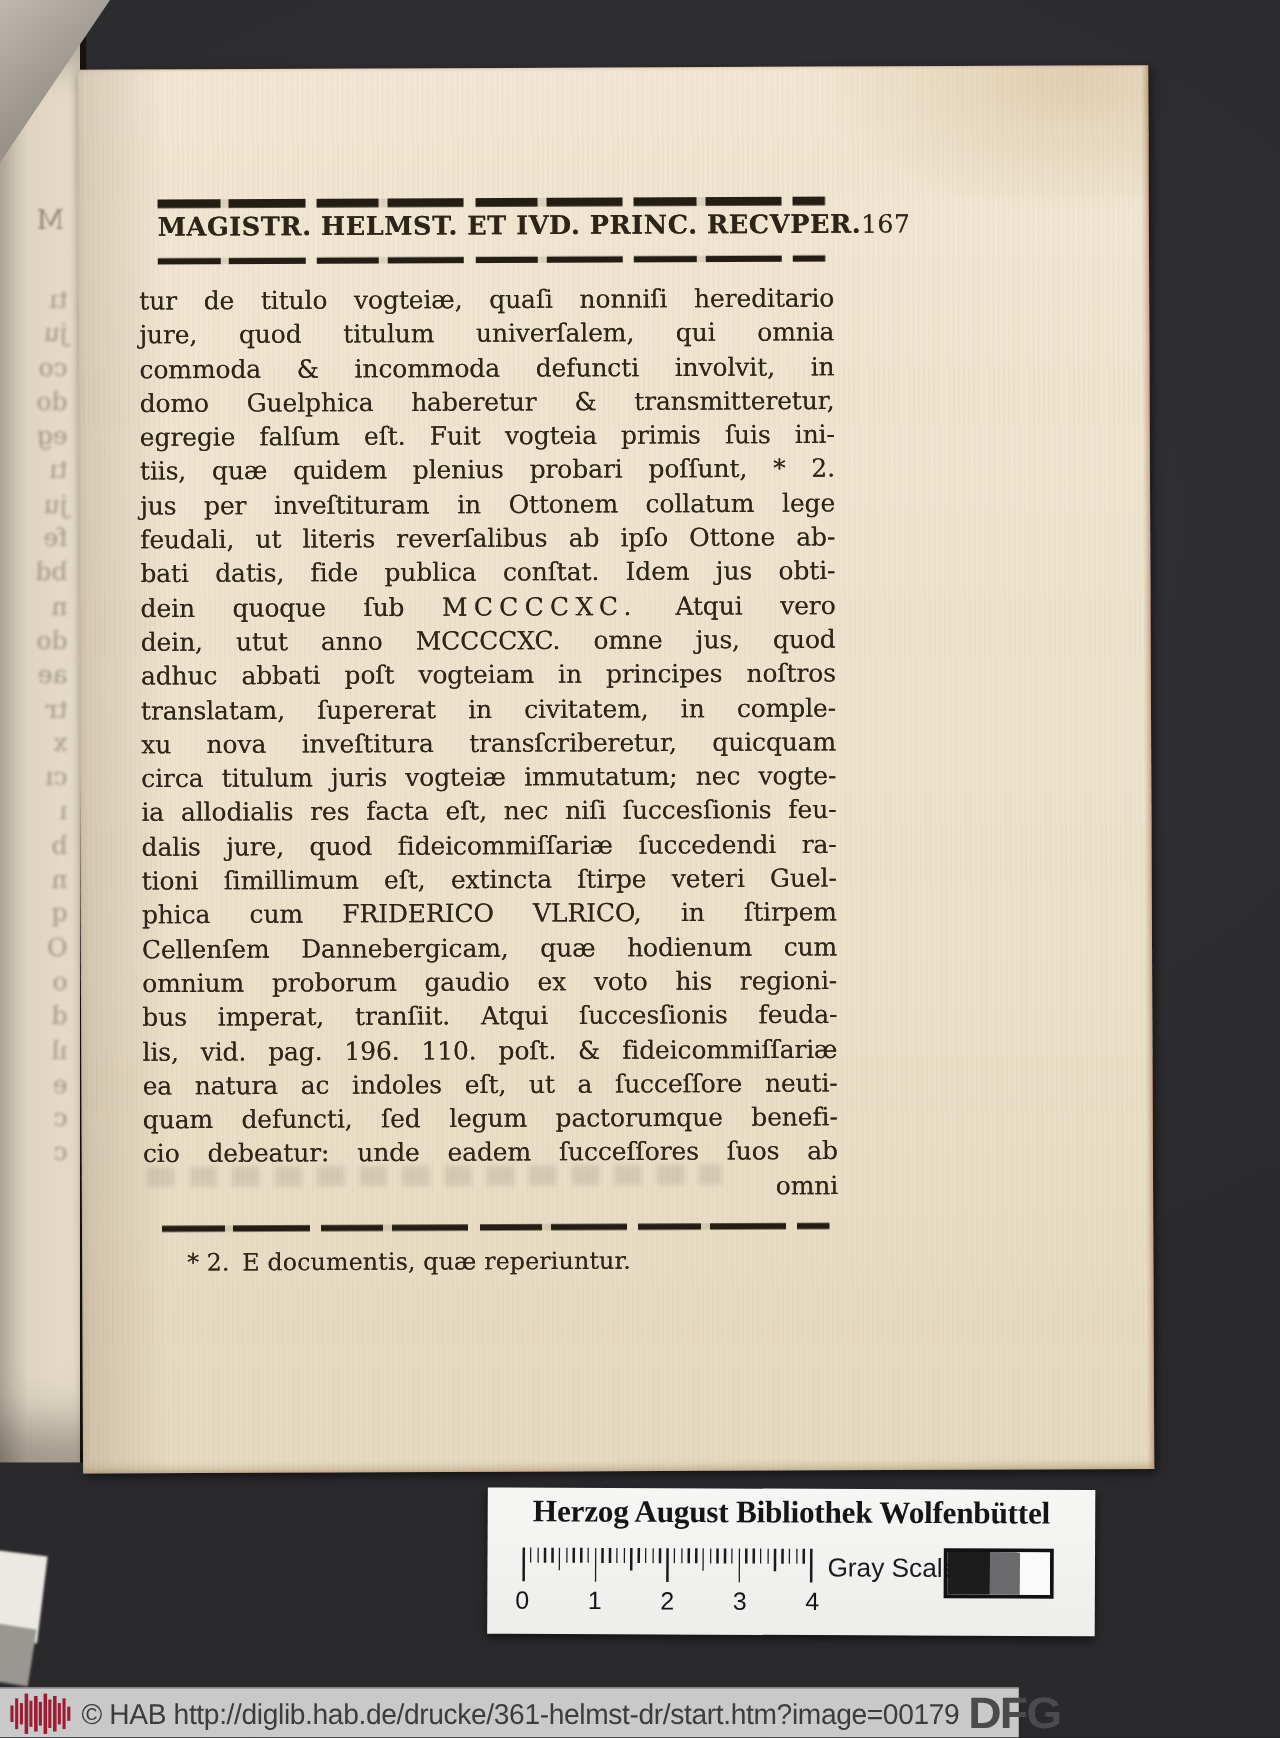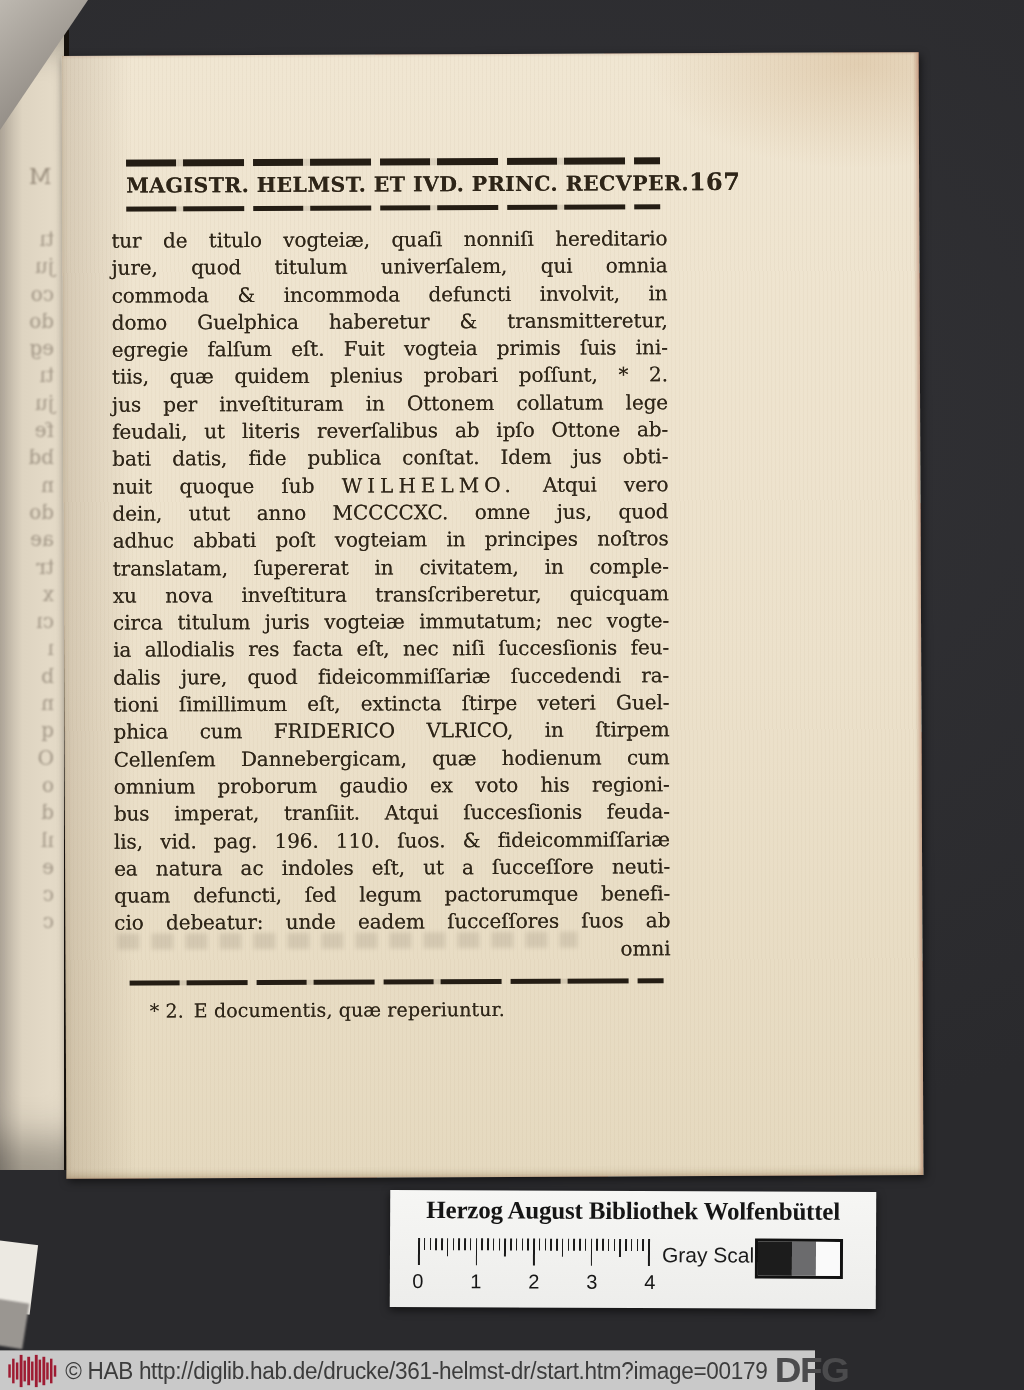--- a/index.html
+++ b/index.html
@@ -47,21 +47,21 @@
       repeating-linear-gradient(90deg,#241d14 0 50px, rgba(36,29,20,.1) 50px 57px,
         #241d14 57px 118px, rgba(36,29,20,0) 118px 127px);
     filter:blur(.3px);}
   .rule-top{top:104px;height:7px;}
   .rule-mid{top:151px;height:5px;}
   .rule-foot{top:925px;height:5px;}
 
   .hdr{position:absolute;left:64px;top:114px;width:534px;display:flex;
     justify-content:space-between;align-items:baseline;
     font-size:20.5px;font-weight:600;letter-spacing:.4px;white-space:nowrap;}
-  .hdr .num{font-weight:700;font-size:24px;}
+  .hdr .num{font-weight:400;font-size:20px;}
 
   .body-col{position:absolute;left:49px;top:172px;width:556px;
     font-size:20px;line-height:27.3px;letter-spacing:-.1px;}
   .bline{text-align:justify;text-align-last:justify;white-space:nowrap;}
   .bline.r{text-align:right;text-align-last:right;}
   .seg-i{}
   .seg-sp{letter-spacing:5px;}
 
   .showthrough{position:absolute;left:52px;top:878px;width:460px;height:16px;
     background:repeating-linear-gradient(90deg, rgba(90,78,62,.5) 0 22px, rgba(0,0,0,0) 22px 34px);
@@ -155,34 +155,34 @@
     <div class="body-col">
         <div class="bline"><span>tur de titulo vogteiæ, quaſi nonniſi hereditario</span></div>
         <div class="bline"><span>jure, quod titulum univerſalem, qui omnia</span></div>
         <div class="bline"><span>commoda &amp; incommoda defuncti involvit, in</span></div>
         <div class="bline"><span>domo Guelphica haberetur &amp; transmitteretur,</span></div>
         <div class="bline"><span>egregie falſum eſt. Fuit vogteia primis ſuis ini-</span></div>
         <div class="bline"><span>tiis, quæ quidem plenius probari poſſunt, * 2.</span></div>
         <div class="bline"><span>jus per inveſtituram in Ottonem collatum lege</span></div>
         <div class="bline"><span>feudali, ut literis reverſalibus ab ipſo Ottone ab-</span></div>
         <div class="bline"><span>bati datis, fide publica conſtat. Idem jus obti-</span></div>
-        <div class="bline"><span>nuit quoque ſub </span><span class="seg-sp">WILHELMO.</span><span> Atqui vero</span></div>
+        <div class="bline"><span>dein quoque ſub </span><span class="seg-sp">MCCCCXC.</span><span> Atqui vero</span></div>
         <div class="bline"><span>dein, utut anno MCCCCXC. omne jus, quod</span></div>
         <div class="bline"><span>adhuc abbati poſt vogteiam in principes noſtros</span></div>
         <div class="bline"><span>translatam, ſupererat in civitatem, in comple-</span></div>
         <div class="bline"><span>xu nova inveſtitura transſcriberetur, quicquam</span></div>
         <div class="bline"><span>circa titulum juris vogteiæ immutatum; nec vogte-</span></div>
         <div class="bline"><span>ia allodialis res facta eſt, nec niſi ſuccesſionis feu-</span></div>
         <div class="bline"><span>dalis jure, quod fideicommiſſariæ ſuccedendi ra-</span></div>
         <div class="bline"><span>tioni ſimillimum eſt, extincta ſtirpe veteri Guel-</span></div>
         <div class="bline"><span>phica cum FRIDERICO VLRICO, in ſtirpem</span></div>
         <div class="bline"><span>Cellenſem Dannebergicam, quæ hodienum cum</span></div>
         <div class="bline"><span>omnium proborum gaudio ex voto his regioni-</span></div>
         <div class="bline"><span>bus imperat, tranſiit. Atqui ſuccesſionis feuda-</span></div>
-        <div class="bline"><span>lis, </span><span class="seg-i">vid. pag.</span><span> 196. 110. </span><span class="seg-i">ſuos.</span><span> &amp; fideicommiſſariæ</span></div>
+        <div class="bline"><span>lis, </span><span class="seg-i">vid. pag.</span><span> 196. 110. </span><span class="seg-i">poſt.</span><span> &amp; fideicommiſſariæ</span></div>
         <div class="bline"><span>ea natura ac indoles eſt, ut a ſucceſſore neuti-</span></div>
         <div class="bline"><span>quam defuncti, ſed legum pactorumque benefi-</span></div>
         <div class="bline"><span>cio debeatur: unde eadem ſucceſſores ſuos ab</span></div>
         <div class="bline r"><span>omni</span></div>
       </div>
     <div class="showthrough"></div>
 
     <div class="brule rule-foot"></div>
     <div class="fnote">
       <span class="mk">* 2.</span><span>E documentis, quæ reperiuntur.</span>

